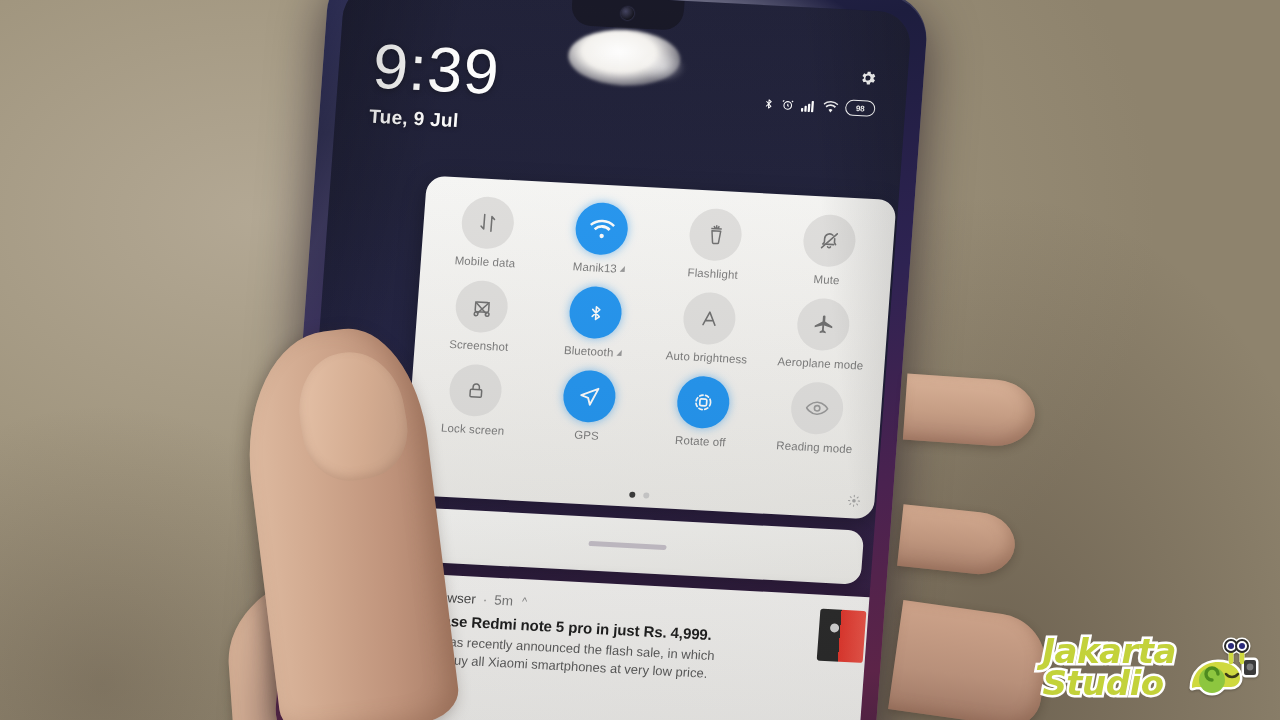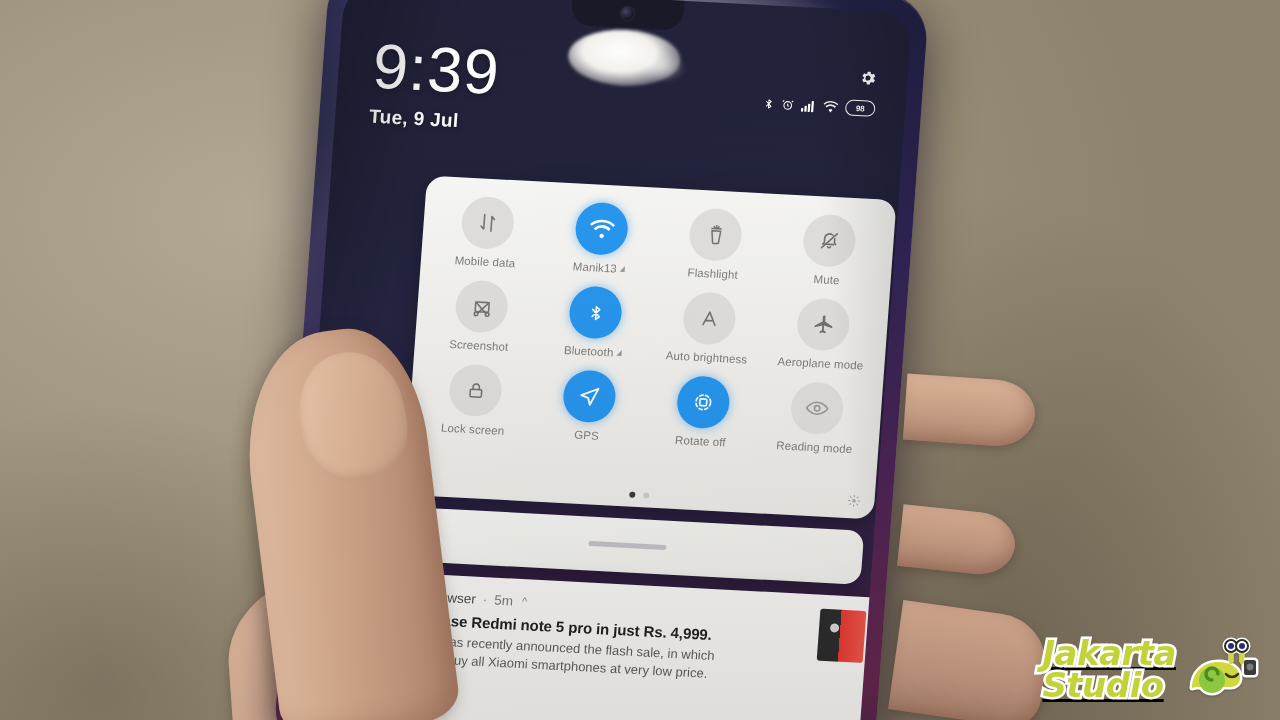--- a/index.html
+++ b/index.html
@@ -278,21 +278,21 @@
     position:absolute; inset:0; z-index:20; pointer-events:none;
     background:
       linear-gradient(100deg, rgba(0,0,0,.22) 0%, rgba(0,0,0,0) 18%),
       linear-gradient(260deg, rgba(0,0,0,.18) 0%, rgba(0,0,0,0) 16%),
       linear-gradient(180deg, rgba(255,255,255,.05) 0%, rgba(0,0,0,.10) 100%);
   }
 
   
   #watermark {
     position:absolute; right:16px; bottom:18px;
-    display:flex; align-items:flex-end; gap:6px; z-index:40;text-decoration:underline;
+    display:flex; align-items:flex-start; gap:6px; z-index:40;
   }
   #wm-text {
     display:flex; flex-direction:column; line-height:.94;
     font-family:"DejaVu Sans", sans-serif;
     font-weight:700; font-style:italic; font-size:34px;
     color:#c3d23a;
     -webkit-text-stroke:5px #ffffff;
     paint-order:stroke fill;
     letter-spacing:-.5px;
   }

